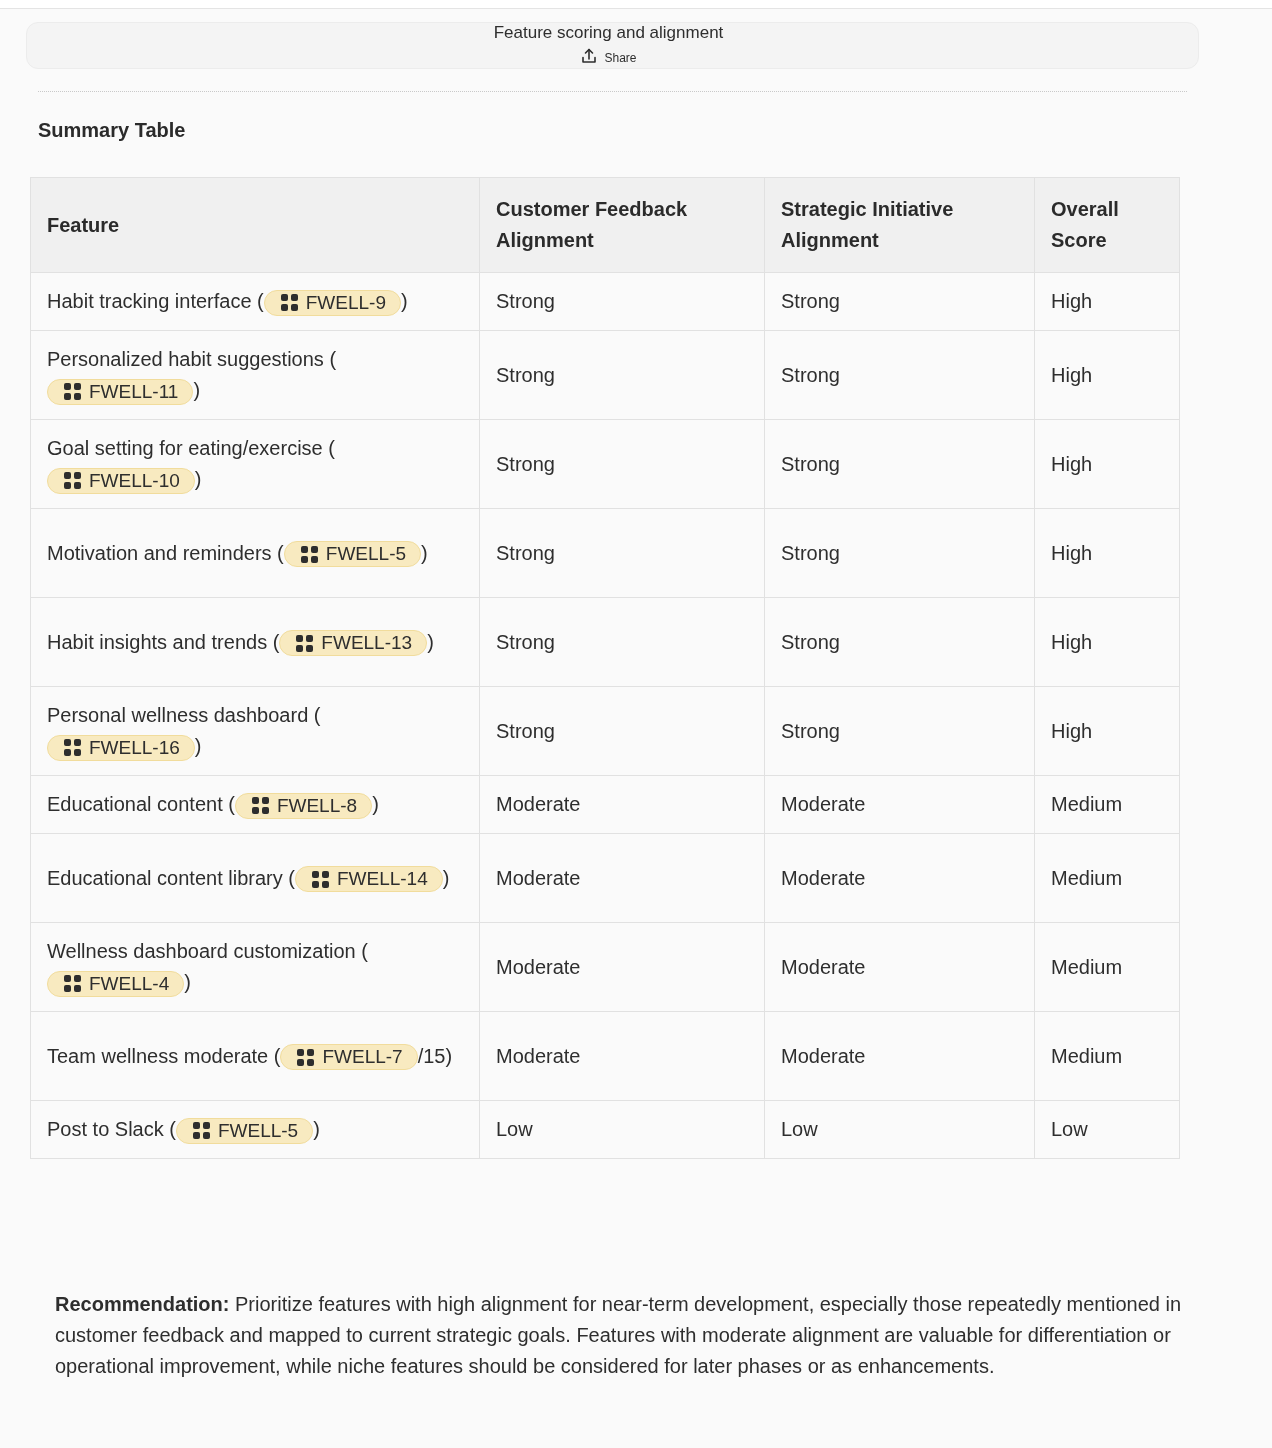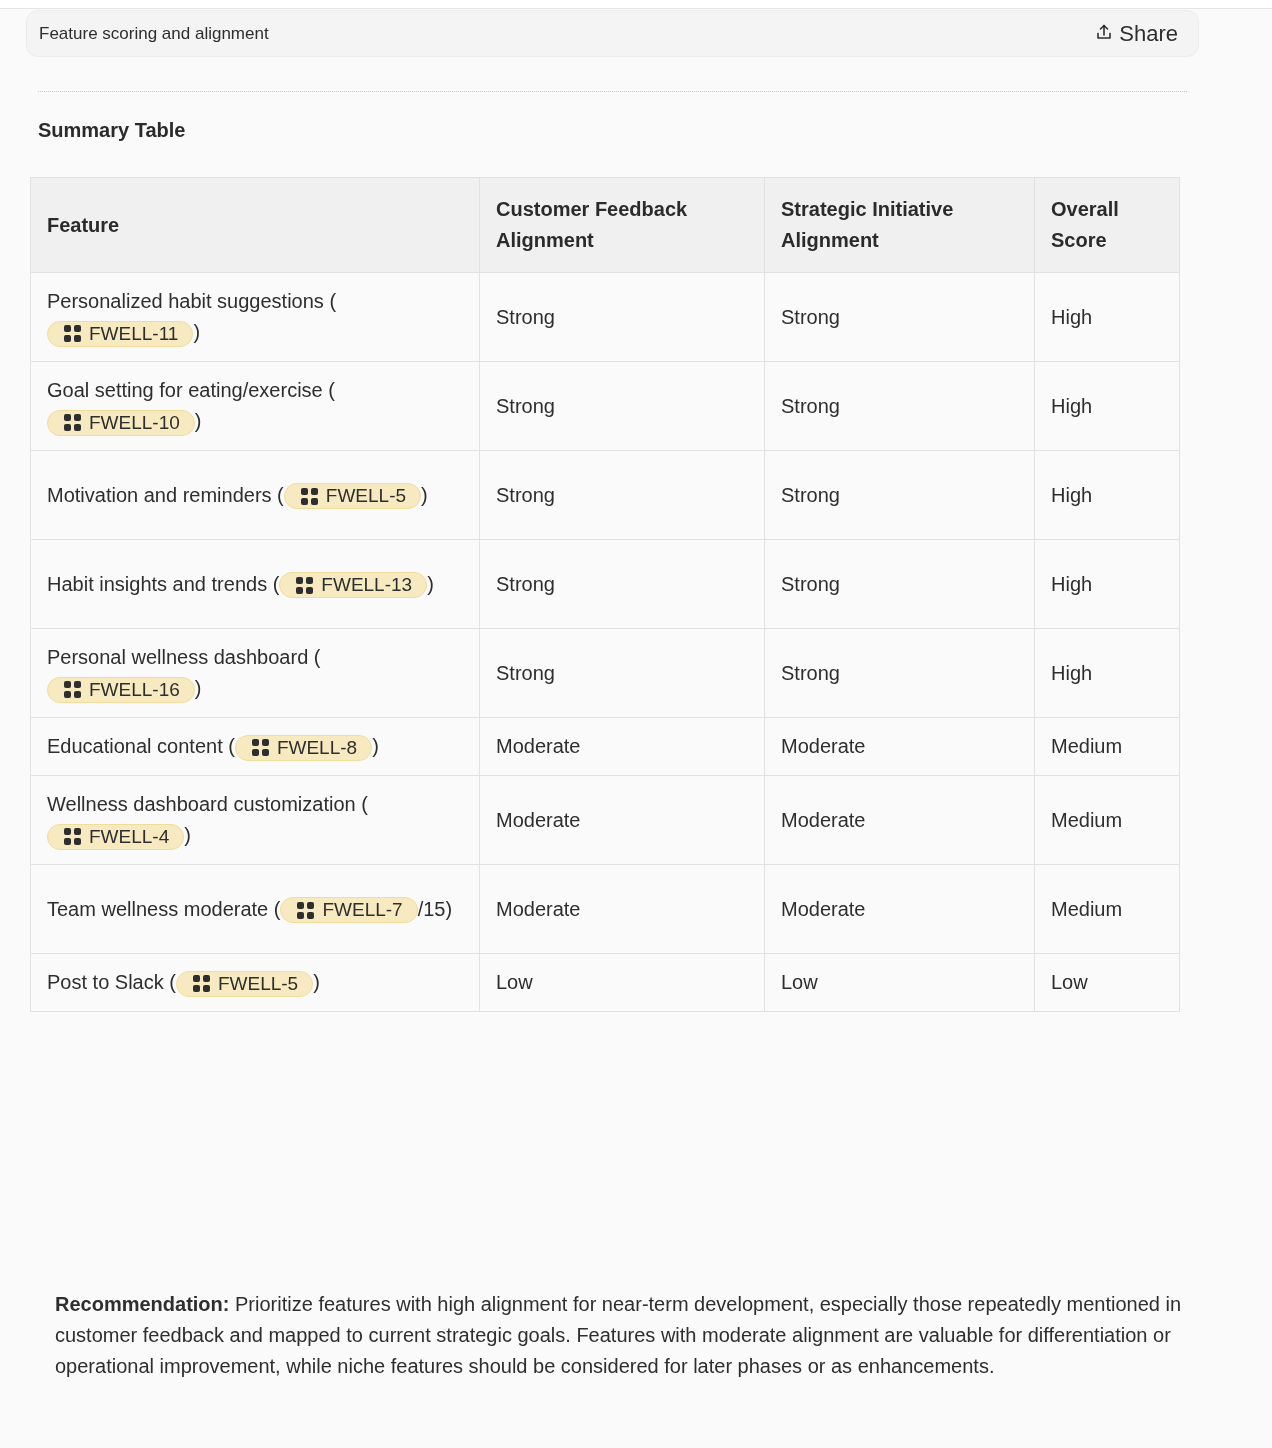--- a/index.html
+++ b/index.html
@@ -11,29 +11,30 @@
     font-family: "Liberation Sans", "DejaVu Sans", sans-serif;
     color: #2b2b2b;
     overflow: hidden;
     position: relative;
   }
   .top-rule {
     position: absolute; left: 0; top: 0; width: 1272px; height: 9px;
     background: #ffffff; border-bottom: 1px solid #e4e4e4;
   }
   .header-bar {
-    position: absolute; left: 26px; top: 10px; width: 1173px; height: 47px;
+    position: absolute; left: 26px; top: 22px; width: 1173px; height: 47px;
     background: #f4f4f4; border: 1px solid #ececec; border-radius: 12px;
     display: flex; align-items: center; justify-content: space-between;
     padding: 0 20px 0 12px;
+    flex-direction: column;
   }
   .header-title { font-size: 17px; color: #2e2e2e; }
   .share-btn {
     display: flex; align-items: center; gap: 6px;
-    font-size: 22px; color: #2e2e2e; cursor: pointer; background: none; border: none;
+    font-size: 12px; color: #2e2e2e; cursor: pointer; background: none; border: none;
     font-family: "Liberation Sans", "DejaVu Sans", sans-serif; padding: 0;
   }
   .share-btn svg { width: 18px; height: 18px; }
   .dotted-rule {
     position: absolute; left: 38px; top: 91px; width: 1149px; height: 0;
     border-top: 1px dotted #c9c9c9;
   }
   .section-title {
     position: absolute; left: 38px; top: 119px; margin: 0;
     font-size: 20px; font-weight: bold; color: #2b2b2b;
@@ -105,20 +106,34 @@
     </colgroup>
   <thead>
     <tr>
       <th>Feature</th>
       <th>Customer Feedback Alignment</th>
       <th>Strategic Initiative Alignment</th>
       <th>Overall Score</th>
     </tr>
   </thead>
   <tbody id="tbody">
+      <tr class="row-1">
+        <td><span>Habit tracking interface (</span><span class="chip">
+            <span class="grid-icon">
+              <i></i>
+              <i></i>
+              <i></i>
+              <i></i>
+            </span>
+            <span>FWELL-9</span>
+          </span><span>)</span></td>
+        <td>Strong</td>
+        <td>Strong</td>
+        <td>High</td>
+      </tr>
       <tr class="row-2">
         <td><span>Personalized habit suggestions (</span><span class="chip">
             <span class="grid-icon">
               <i></i>
               <i></i>
               <i></i>
               <i></i>
             </span>
             <span>FWELL-11</span>
           </span><span>)</span></td>
@@ -184,20 +199,34 @@
       </tr>
       <tr class="row-1">
         <td><span>Educational content (</span><span class="chip">
             <span class="grid-icon">
               <i></i>
               <i></i>
               <i></i>
               <i></i>
             </span>
             <span>FWELL-8</span>
+          </span><span>)</span></td>
+        <td>Moderate</td>
+        <td>Moderate</td>
+        <td>Medium</td>
+      </tr>
+      <tr class="row-2">
+        <td><span>Educational content library (</span><span class="chip">
+            <span class="grid-icon">
+              <i></i>
+              <i></i>
+              <i></i>
+              <i></i>
+            </span>
+            <span>FWELL-14</span>
           </span><span>)</span></td>
         <td>Moderate</td>
         <td>Moderate</td>
         <td>Medium</td>
       </tr>
       <tr class="row-2">
         <td><span>Wellness dashboard customization (</span><span class="chip">
             <span class="grid-icon">
               <i></i>
               <i></i>

